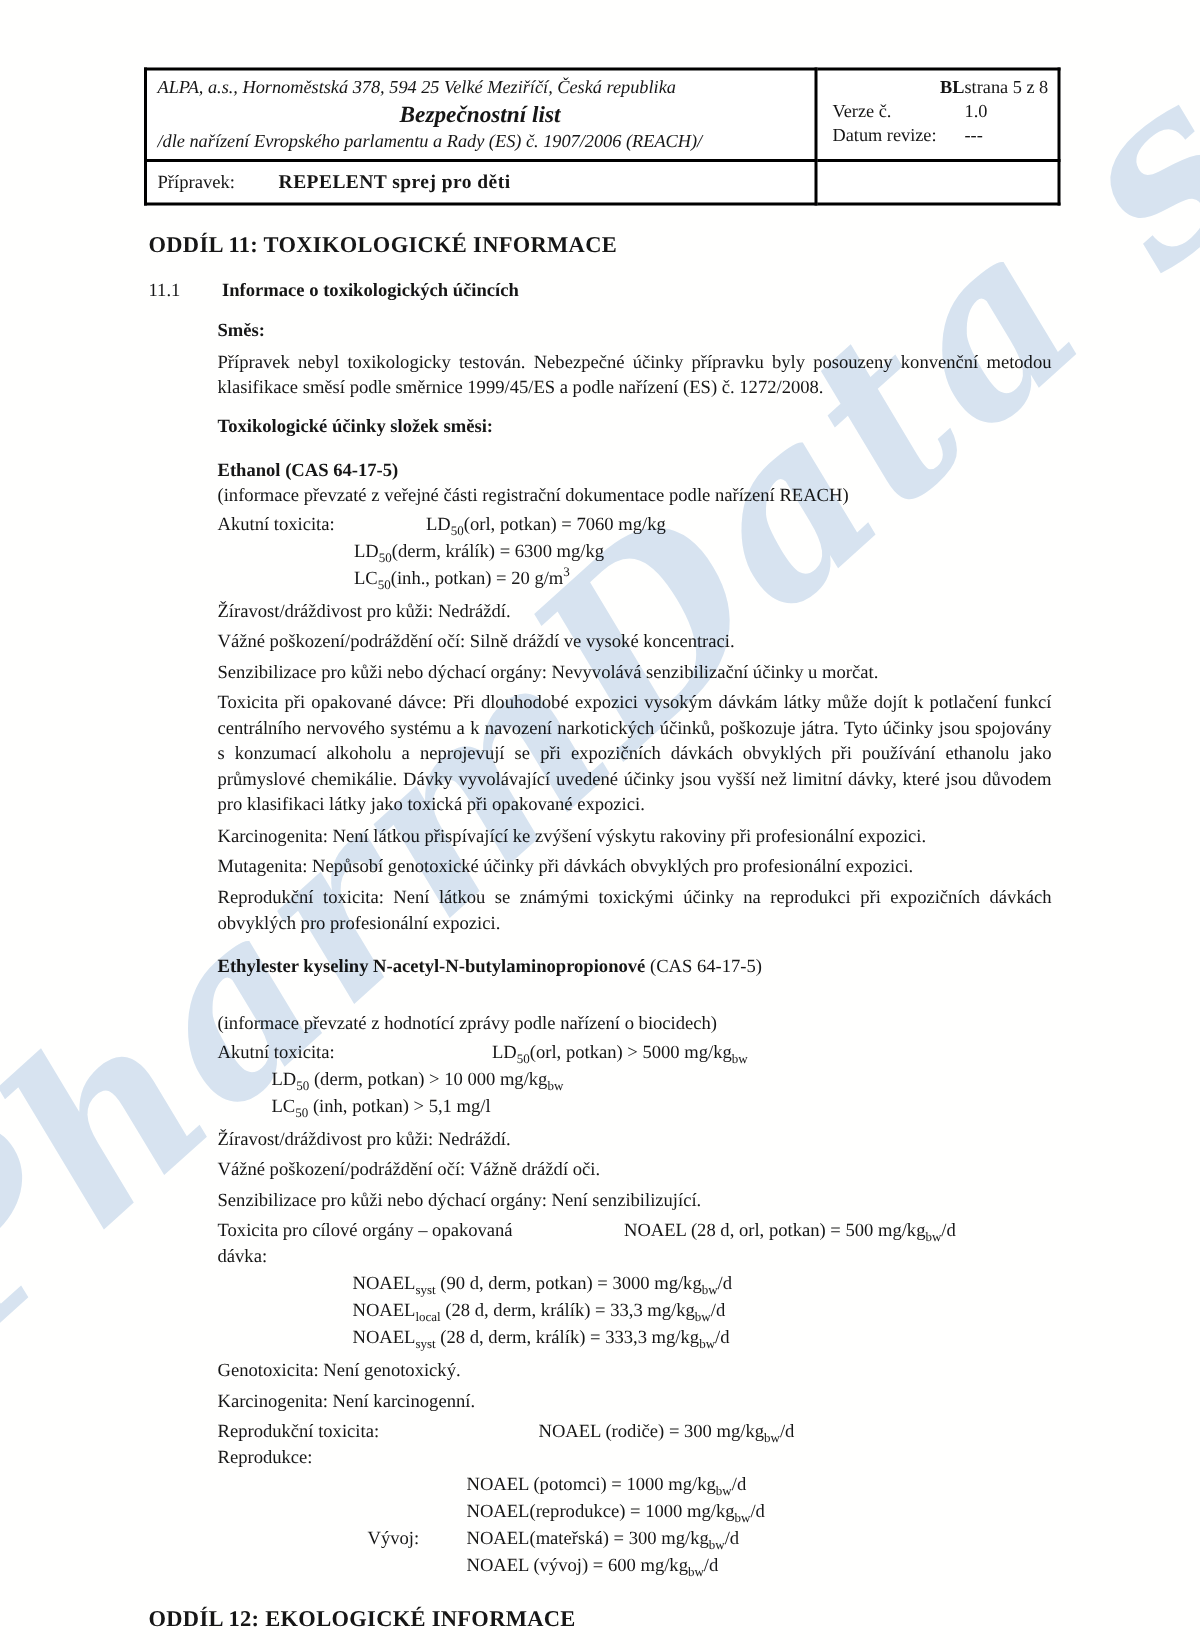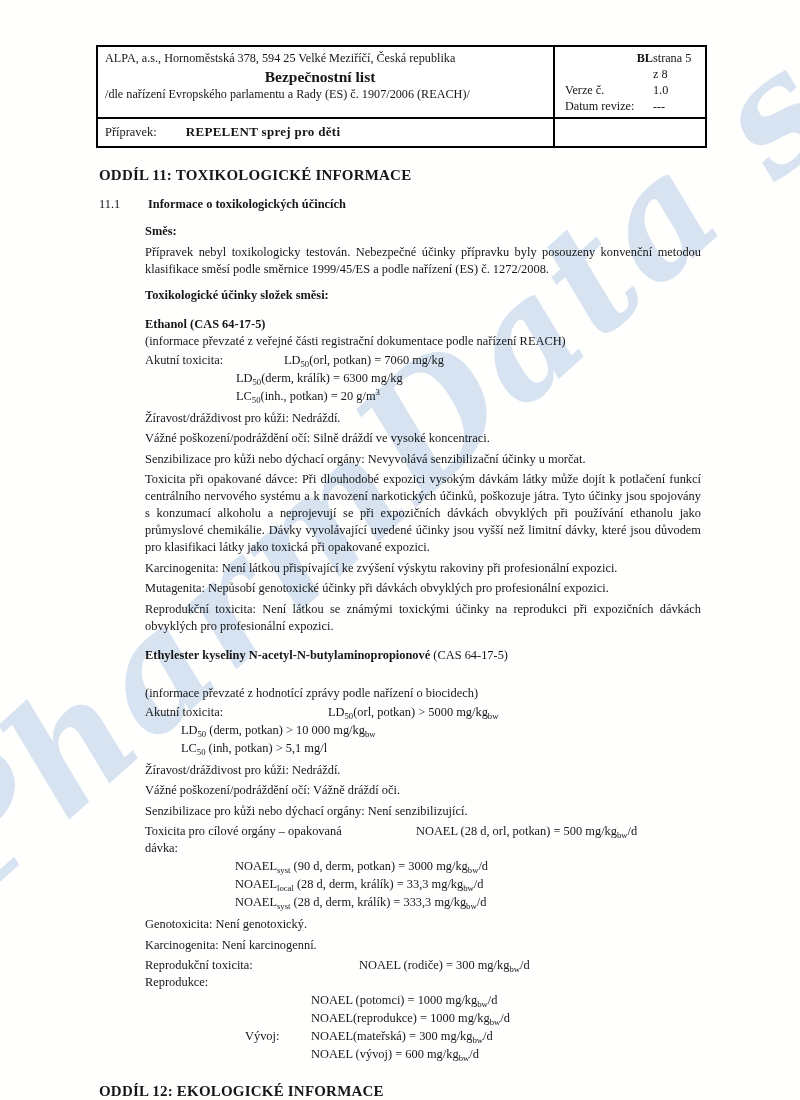--- a/index.html
+++ b/index.html
@@ -6,21 +6,21 @@
   .page {
     position:relative; width:800px; height:1100px; overflow:hidden;
     background:#fffffe; color:#161616;
     font-family:"Liberation Serif", serif; font-size:12.4px; line-height:17px;
   }
   .content { position:absolute; left:96px; top:45px; width:612px; z-index:1; }
 
   
   .h-table { border-collapse:collapse; width:611px; background:#fff; }
   .h-table td { border:2px solid #000; vertical-align:top; }
-  .hc-left { width:430px; padding:3px 18px 4px 7px; }
+  .hc-left { width:430px; padding:3px 8px 4px 7px;font-style:italic; }
   .hc-right { padding:3px 6px 3px 10px; }
   .company-line { font-size:12.2px; line-height:16px; }
   .doc-title { font-size:15.5px; font-weight:bold; text-align:center; line-height:19px; margin:1px 0 0; }
   .doc-subtitle { font-size:12.2px; line-height:16px; text-align:left; }
   .meta-row { display:flex; font-size:12.2px; line-height:16px; }
   .meta-label { width:88px; flex:none; }
   .meta-label.b { font-weight:bold;text-align:right; }
   .prod-cell { padding:4px 8px 5px 7px; }
   .prod-label { font-size:12.4px; }
   .prod-name { font-size:13px; font-weight:bold; margin-left:26px; letter-spacing:0.3px; }

